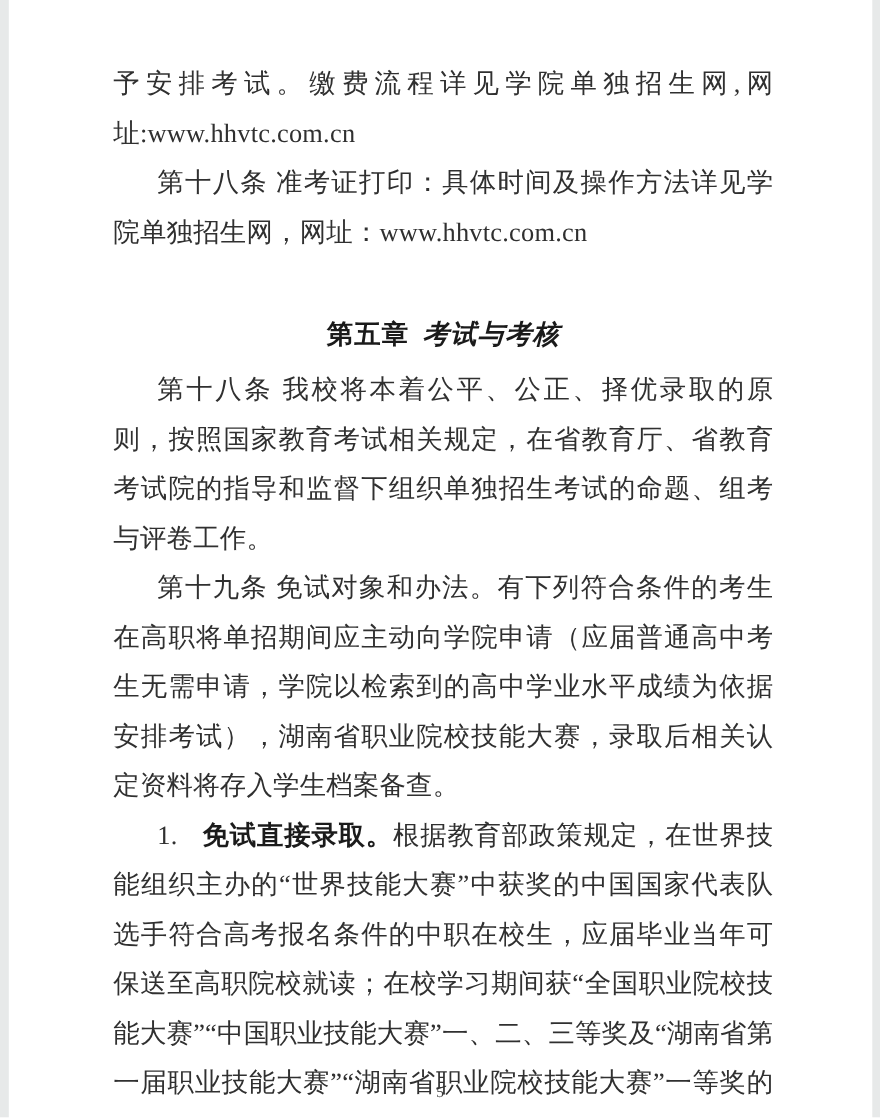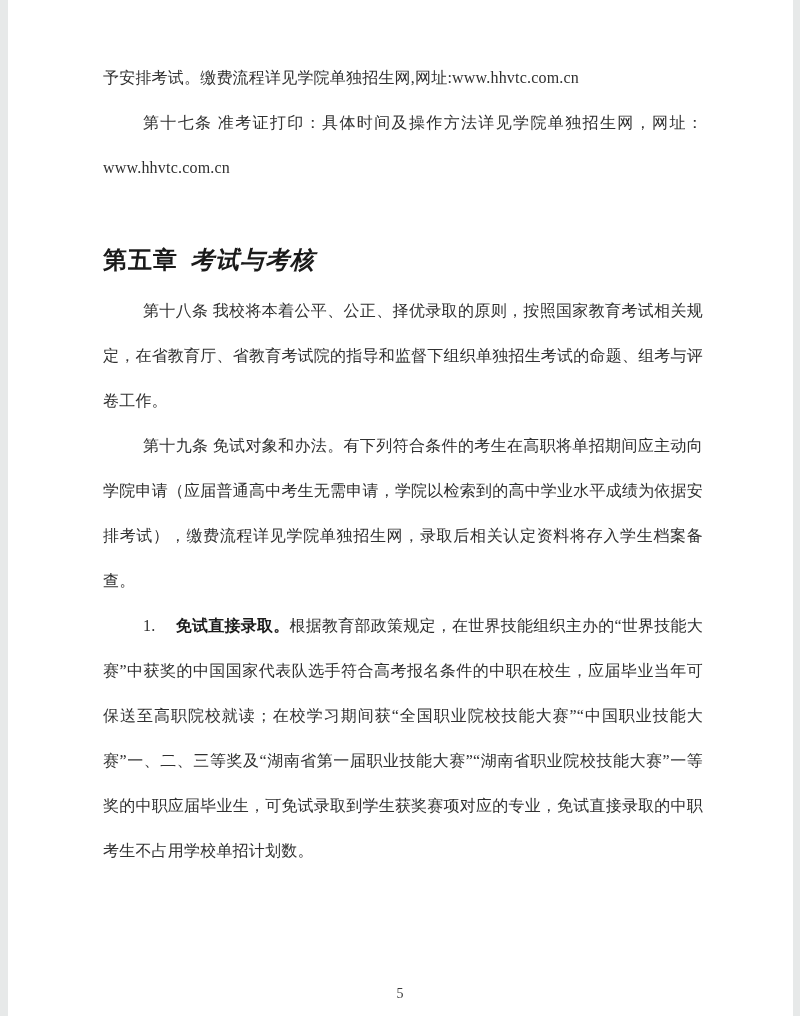--- a/index.html
+++ b/index.html
@@ -23,36 +23,37 @@
   .viewer-edge.left  { left: 0;  width: 8px; }
   .viewer-edge.right { right: 0; width: 7px; }
   .page-content {
     position: absolute;
     left: 103px;
     top: 55px;
     width: 600px;
   }
   .para {
     margin: 0;
-    font-size: 16px;
+    font-size: 24px;
     line-height: 45px;
     color: #303030;
     text-align: justify;
     text-justify: inter-ideograph;
     letter-spacing: 0.2px;
     word-break: break-word;
   }
   .para.indent { text-indent: 40px; }
   .bold {
     font-weight: bold;
     color: #1b1b1b;
     margin-left: 16px;
   }
   .chapter-heading {
     margin: 48px 0 5px 0;
+    text-align: center;
     font-size: 24px;
     line-height: 45px;
     font-weight: bold;
     color: #1a1a1a;
     letter-spacing: 1px;
   }
   .chapter-title {
     font-style: italic;
     margin-left: 12px;
   }
@@ -68,25 +69,25 @@
 </style>
 </head>
 <body>
 
 <div class="viewer-edge left"></div>
 <div class="viewer-edge right"></div>
 
 <div class="page-content">
   <div>
       <p class="para"><span>予安排考试。缴费流程详见学院单独招生网,网址:www.hhvtc.com.cn</span></p>
-      <p class="para indent"><span>第十七条 准考证打印：具体时间及操作方法详见学院单独招生网，网址：www.hhvtc.com.cn</span></p>
+      <p class="para indent"><span>第十八条 准考证打印：具体时间及操作方法详见学院单独招生网，网址：www.hhvtc.com.cn</span></p>
     </div>
 
   <h2 class="chapter-heading"><span>第五章</span><span class="chapter-title">考试与考核</span></h2>
 
   <div>
       <p class="para indent"><span>第十八条 我校将本着公平、公正、择优录取的原则，按照国家教育考试相关规定，在省教育厅、省教育考试院的指导和监督下组织单独招生考试的命题、组考与评卷工作。</span></p>
-      <p class="para indent"><span>第十九条 免试对象和办法。有下列符合条件的考生在高职将单招期间应主动向学院申请（应届普通高中考生无需申请，学院以检索到的高中学业水平成绩为依据安排考试），缴费流程详见学院单独招生网，录取后相关认定资料将存入学生档案备查。</span></p>
+      <p class="para indent"><span>第十九条 免试对象和办法。有下列符合条件的考生在高职将单招期间应主动向学院申请（应届普通高中考生无需申请，学院以检索到的高中学业水平成绩为依据安排考试），湖南省职业院校技能大赛，录取后相关认定资料将存入学生档案备查。</span></p>
       <p class="para indent"><span>1. </span><span class="bold">免试直接录取。</span><span>根据教育部政策规定，在世界技能组织主办的“世界技能大赛”中获奖的中国国家代表队选手符合高考报名条件的中职在校生，应届毕业当年可保送至高职院校就读；在校学习期间获“全国职业院校技能大赛”“中国职业技能大赛”一、二、三等奖及“湖南省第一届职业技能大赛”“湖南省职业院校技能大赛”一等奖的中职应届毕业生，可免试录取到学生获奖赛项对应的专业，免试直接录取的中职考生不占用学校单招计划数。</span></p>
     </div>
 </div>
 
 <div class="page-number">5</div>
 
 </body></html>

